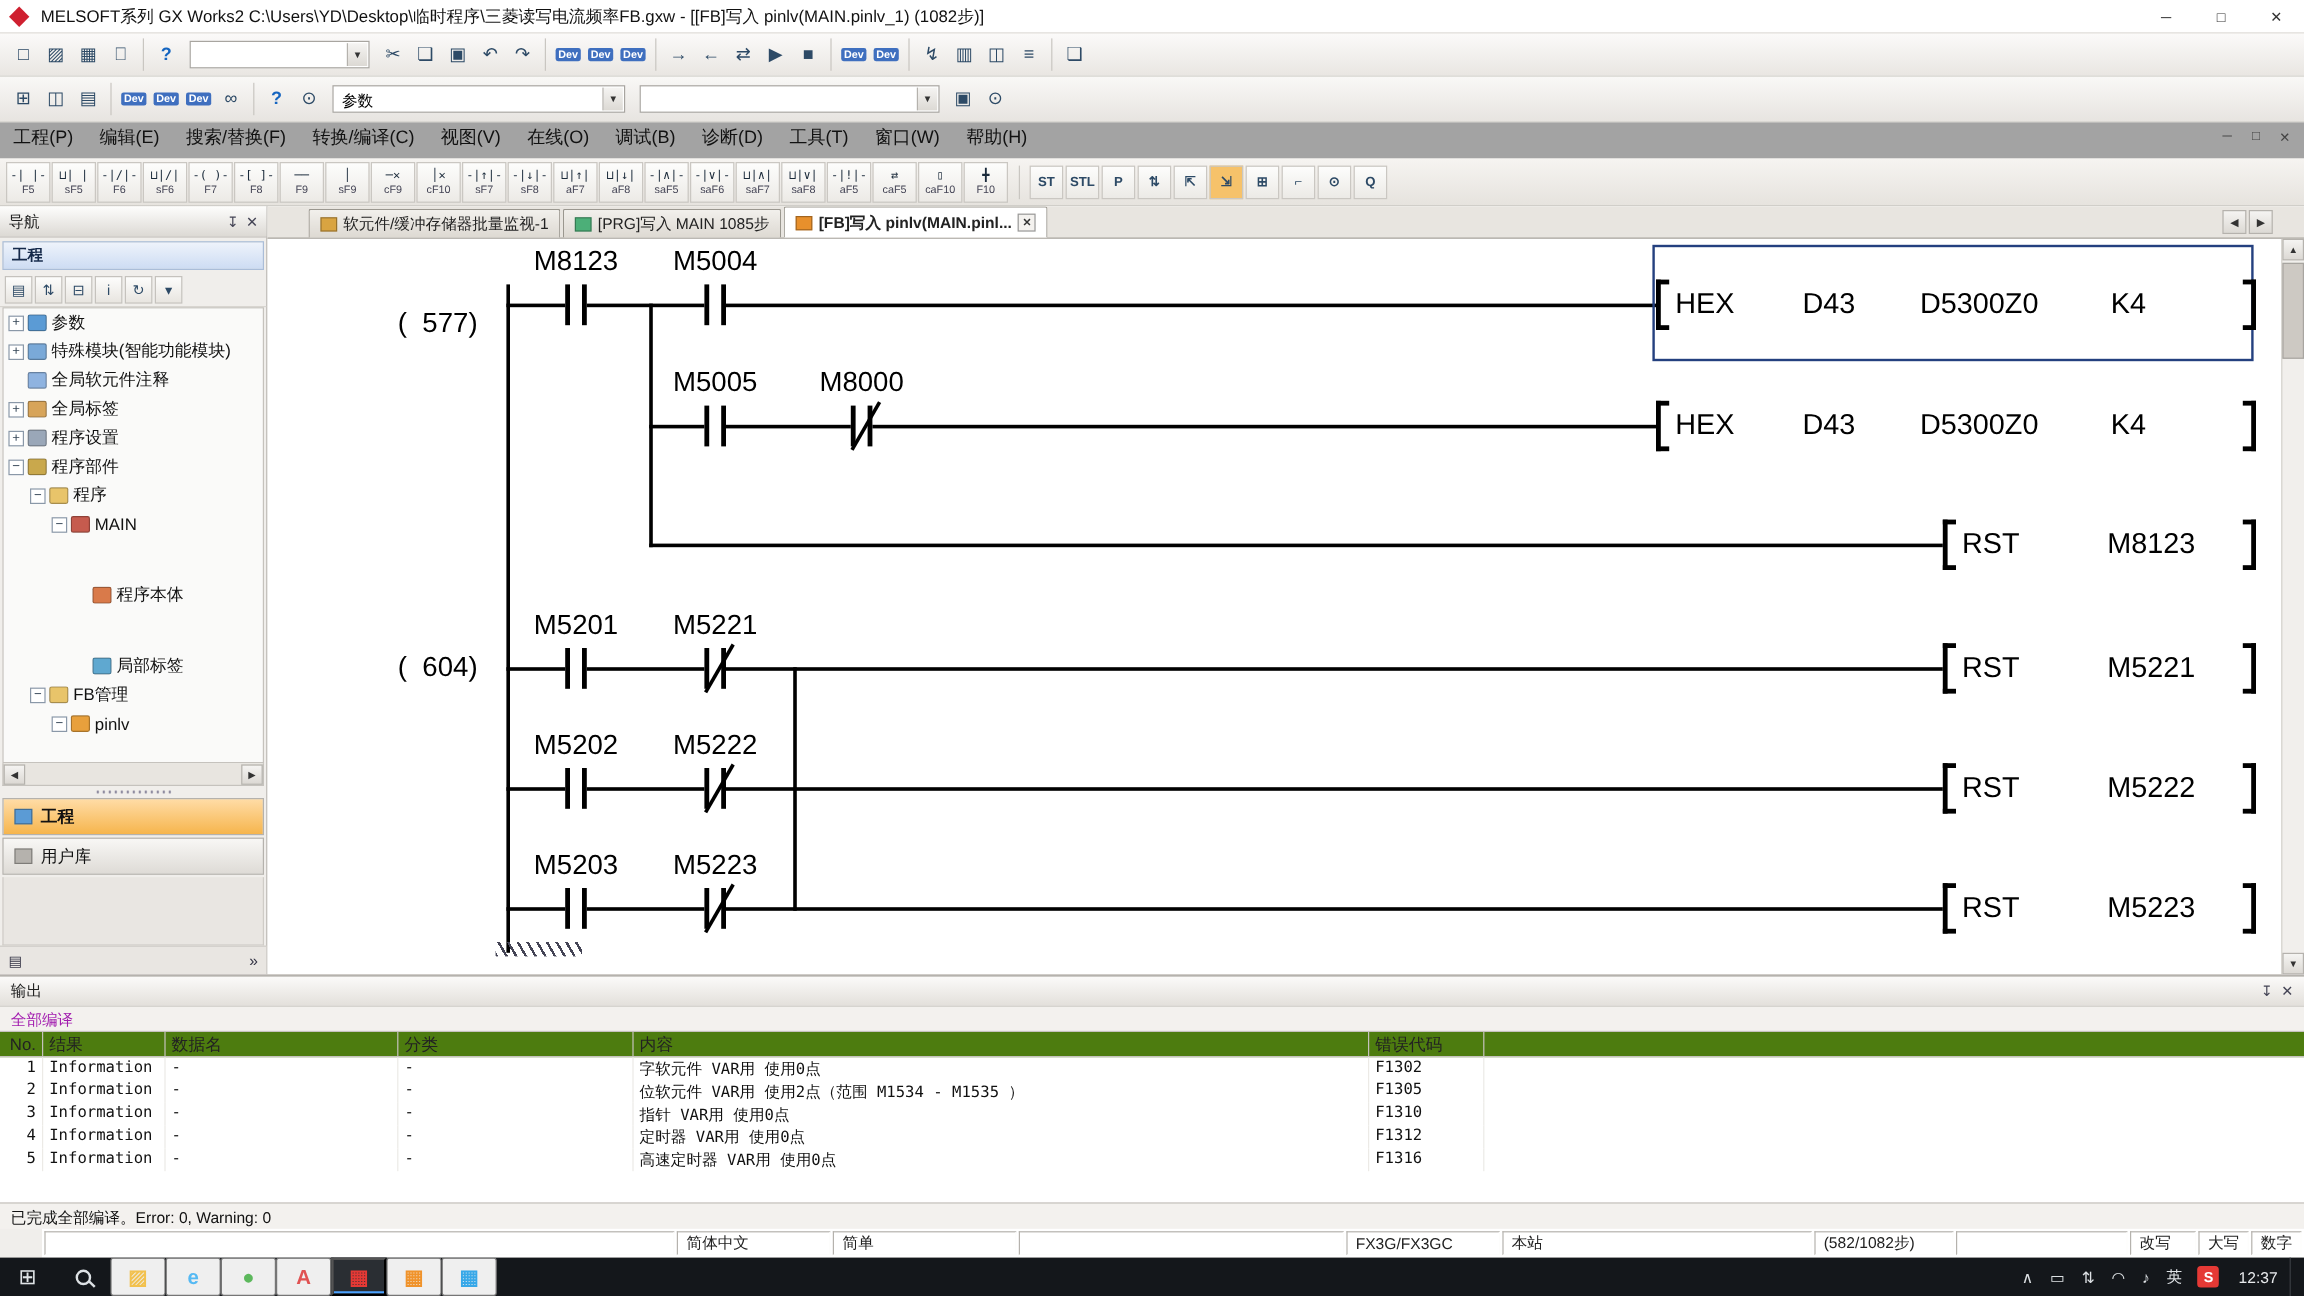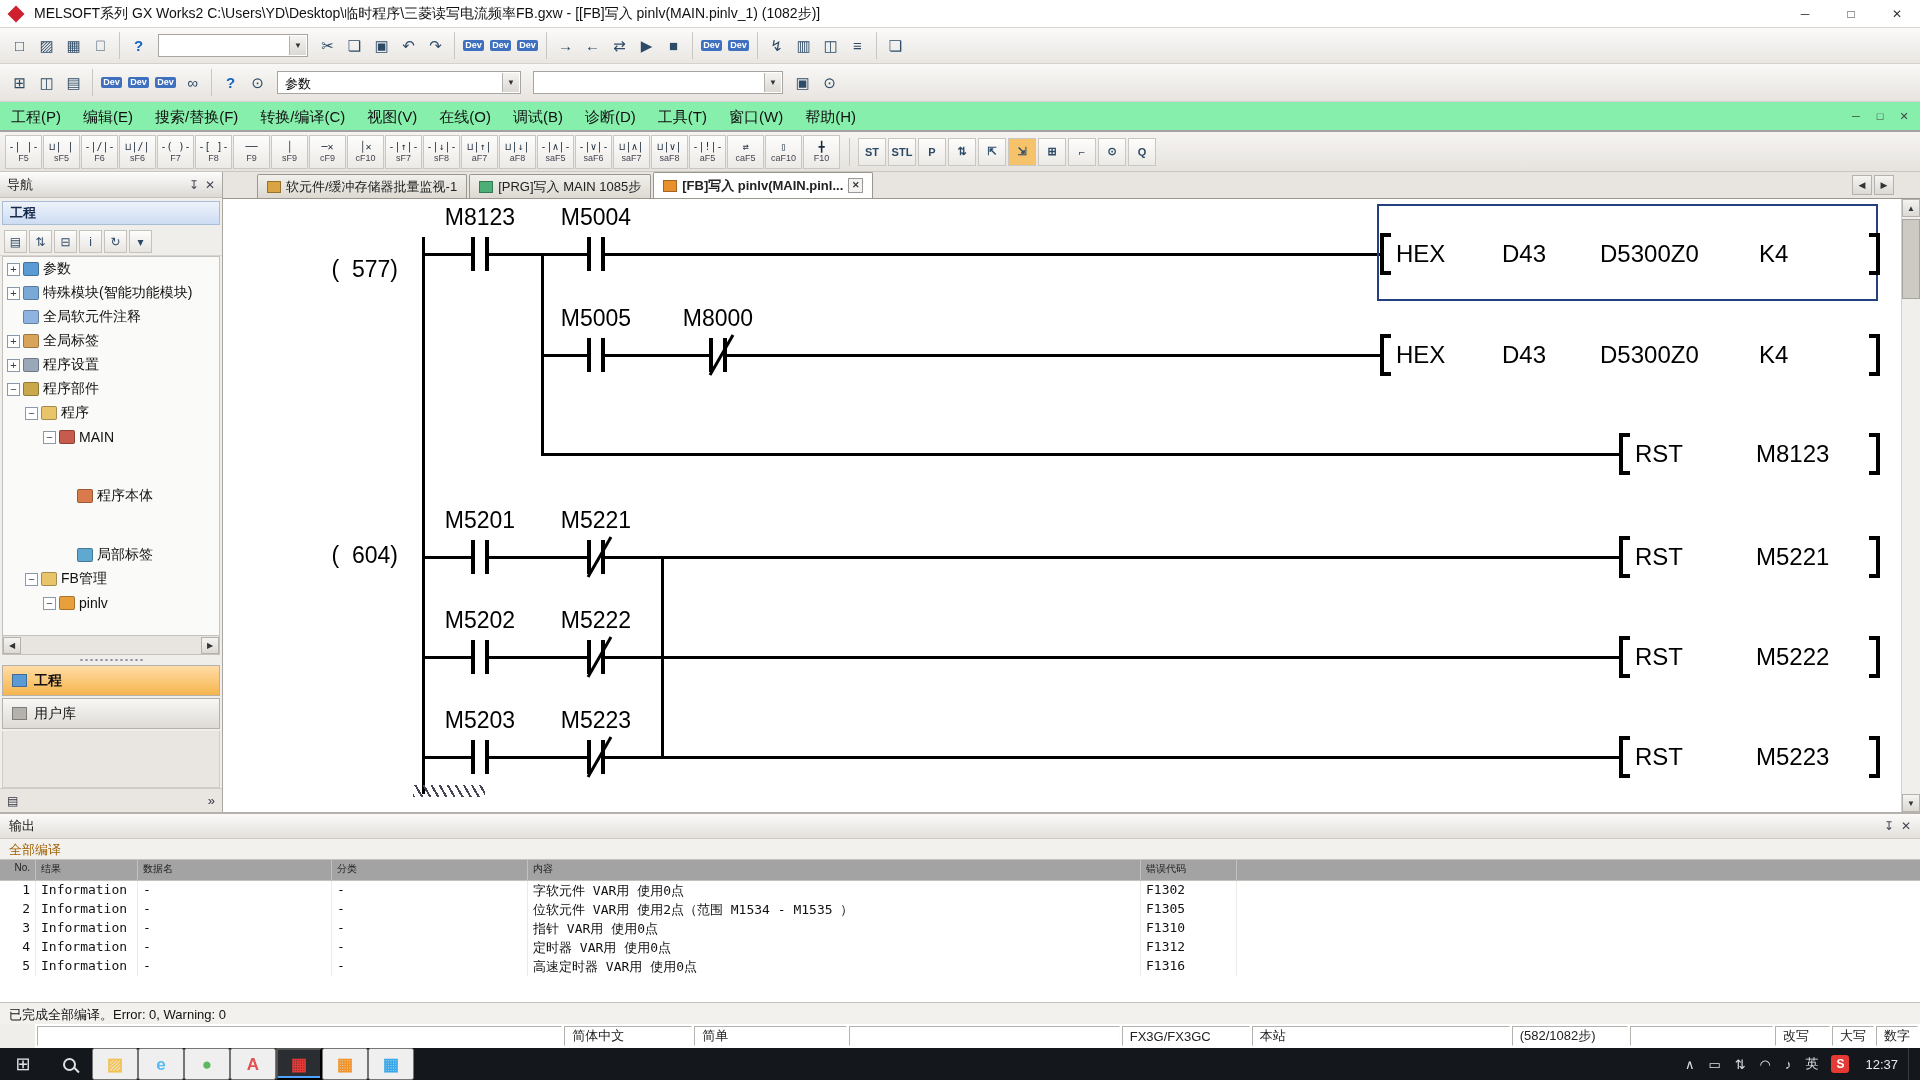--- a/index.html
+++ b/index.html
@@ -30,22 +30,22 @@
   .tglyph { line-height:1; }
   .g-dev { font-size:9px; font-weight:bold; color:#fff; background:#3f6fbf; padding:1px 2px; border-radius:2px; }
   .g-help { color:#1565c0; font-weight:bold; }
   .tcombo { height:23px; background:#fff; border:1px solid #a8a5a0; position:relative;
     font-size:13px; padding:3px 20px 2px 7px; margin:0 6px; white-space:nowrap; overflow:hidden; }
   .tcombo .dd { position:absolute; right:1px; top:1px; bottom:1px; width:17px; background:linear-gradient(#f5f4f2,#dcd9d4);
     border-left:1px solid #b5b2ad; font-size:8px; display:flex; align-items:center; justify-content:center; color:#333; }
   .w150 { width:150px; } .w240 { width:244px; } .w250 { width:250px; }
 
   
-  .menubar { position:absolute; top:102px; left:0; right:0; height:30px; background:#86efac;
-    border-bottom:2px solid #a3a3a3; display:flex; align-items:center; font-size:15px; }
+  .menubar { position:absolute; top:102px; left:0; right:0; height:30px; background:#a3a3a3;
+    border-bottom:6px solid #a3a3a3; display:flex; align-items:center; font-size:15px; }
   .menu-items { display:flex; }
   .menu-item { padding:0 11px; line-height:29px; color:#111; }
   .mdi-controls { margin-left:auto; display:flex; padding-right:4px; }
   .mdi-btn { width:24px; height:24px; display:flex; align-items:center; justify-content:center;
     font-size:11px; color:#444; }
 
   
   .laddertb { position:absolute; top:132px; left:0; right:0; height:40px;
     background:linear-gradient(#f6f4f1,#e6e3de); border-bottom:1px solid #c9c6c1;
     display:flex; align-items:center; padding:0 5px; }
@@ -134,23 +134,23 @@
     background:linear-gradient(#f5f4f2,#dcd9d4); font-size:8px; display:flex; align-items:center; justify-content:center; color:#333; }
   .vs-up { top:0; } .vs-down { bottom:0; }
   .vs-thumb { position:absolute; left:0; top:20px; width:18px; height:80px; background:#cdc9c3; border:1px solid #a8a5a0; }
 
   
   .output { position:absolute; top:812px; left:0; right:0; height:212px; background:#f3f1ee;
     border-top:2px solid #b5b2ad; display:flex; flex-direction:column; }
   .out-header { height:25px; display:flex; align-items:center; padding:0 9px; font-size:13px; color:#222;
     background:linear-gradient(#fbfaf9,#e3e0db); border-bottom:1px solid #cfccc7; }
   .out-h-icons { margin-left:auto; display:flex; gap:7px; font-size:12px; color:#445; }
-  .out-sub { height:20px; font-size:13px; padding:2px 9px; color:#a16207; }
+  .out-sub { height:20px; font-size:13px; padding:2px 9px; color:#a21caf; }
   .out-table { flex:1; background:#fff; border-top:1px solid #c5c2bd; overflow:hidden; }
-  .out-thead { display:flex; height:21px; background:#a3a3a3; border-bottom:1px solid #c5c2bd; font-size:10px; color:#222; }
+  .out-thead { display:flex; height:21px; background:#4d7c0f; border-bottom:1px solid #c5c2bd; font-size:14px; color:#222; }
   .out-thead > span { border-right:1px solid #c5c2bd; padding:2px 5px; white-space:nowrap; overflow:hidden; }
   .out-row { display:flex; height:19px; font-size:13px; font-family:"DejaVu Sans Mono", monospace; color:#111; }
   .out-row > span { border-right:1px solid #eceae6; padding:1px 5px; white-space:nowrap; overflow:hidden; }
   .c-no { width:36px; text-align:right; }
   .c-result { width:102px; }
   .c-name { width:194px; }
   .c-cat { width:196px; }
   .c-content { width:613px; }
   .c-code { width:96px; }
   .c-fill { flex:1; border-right:none !important; }

